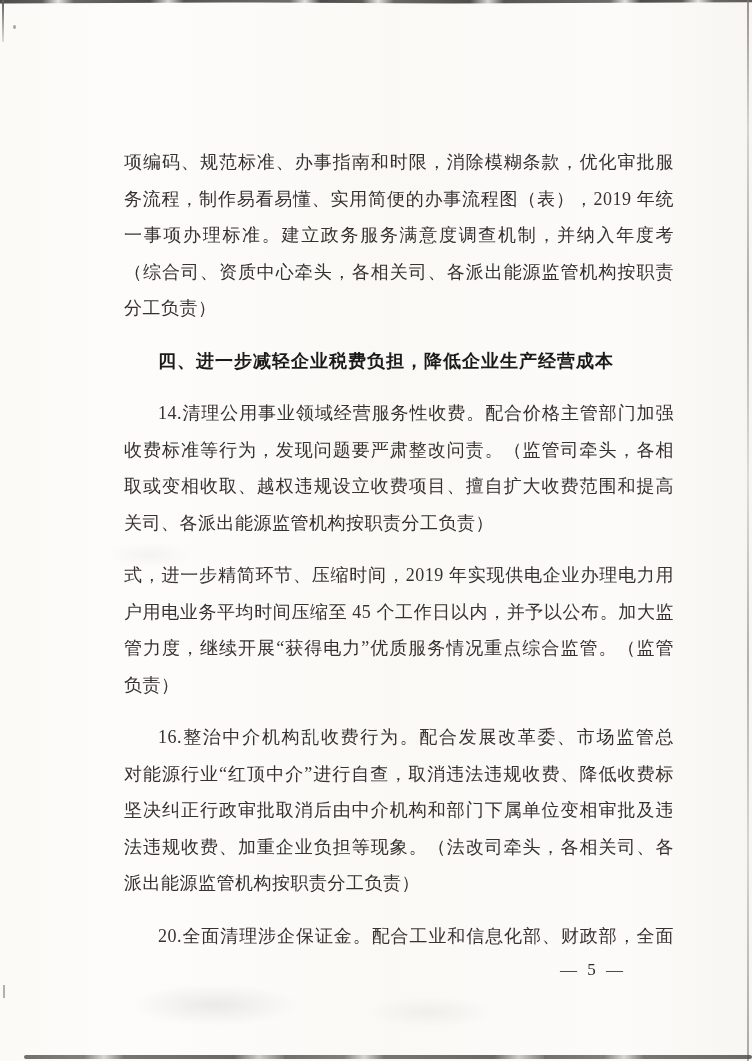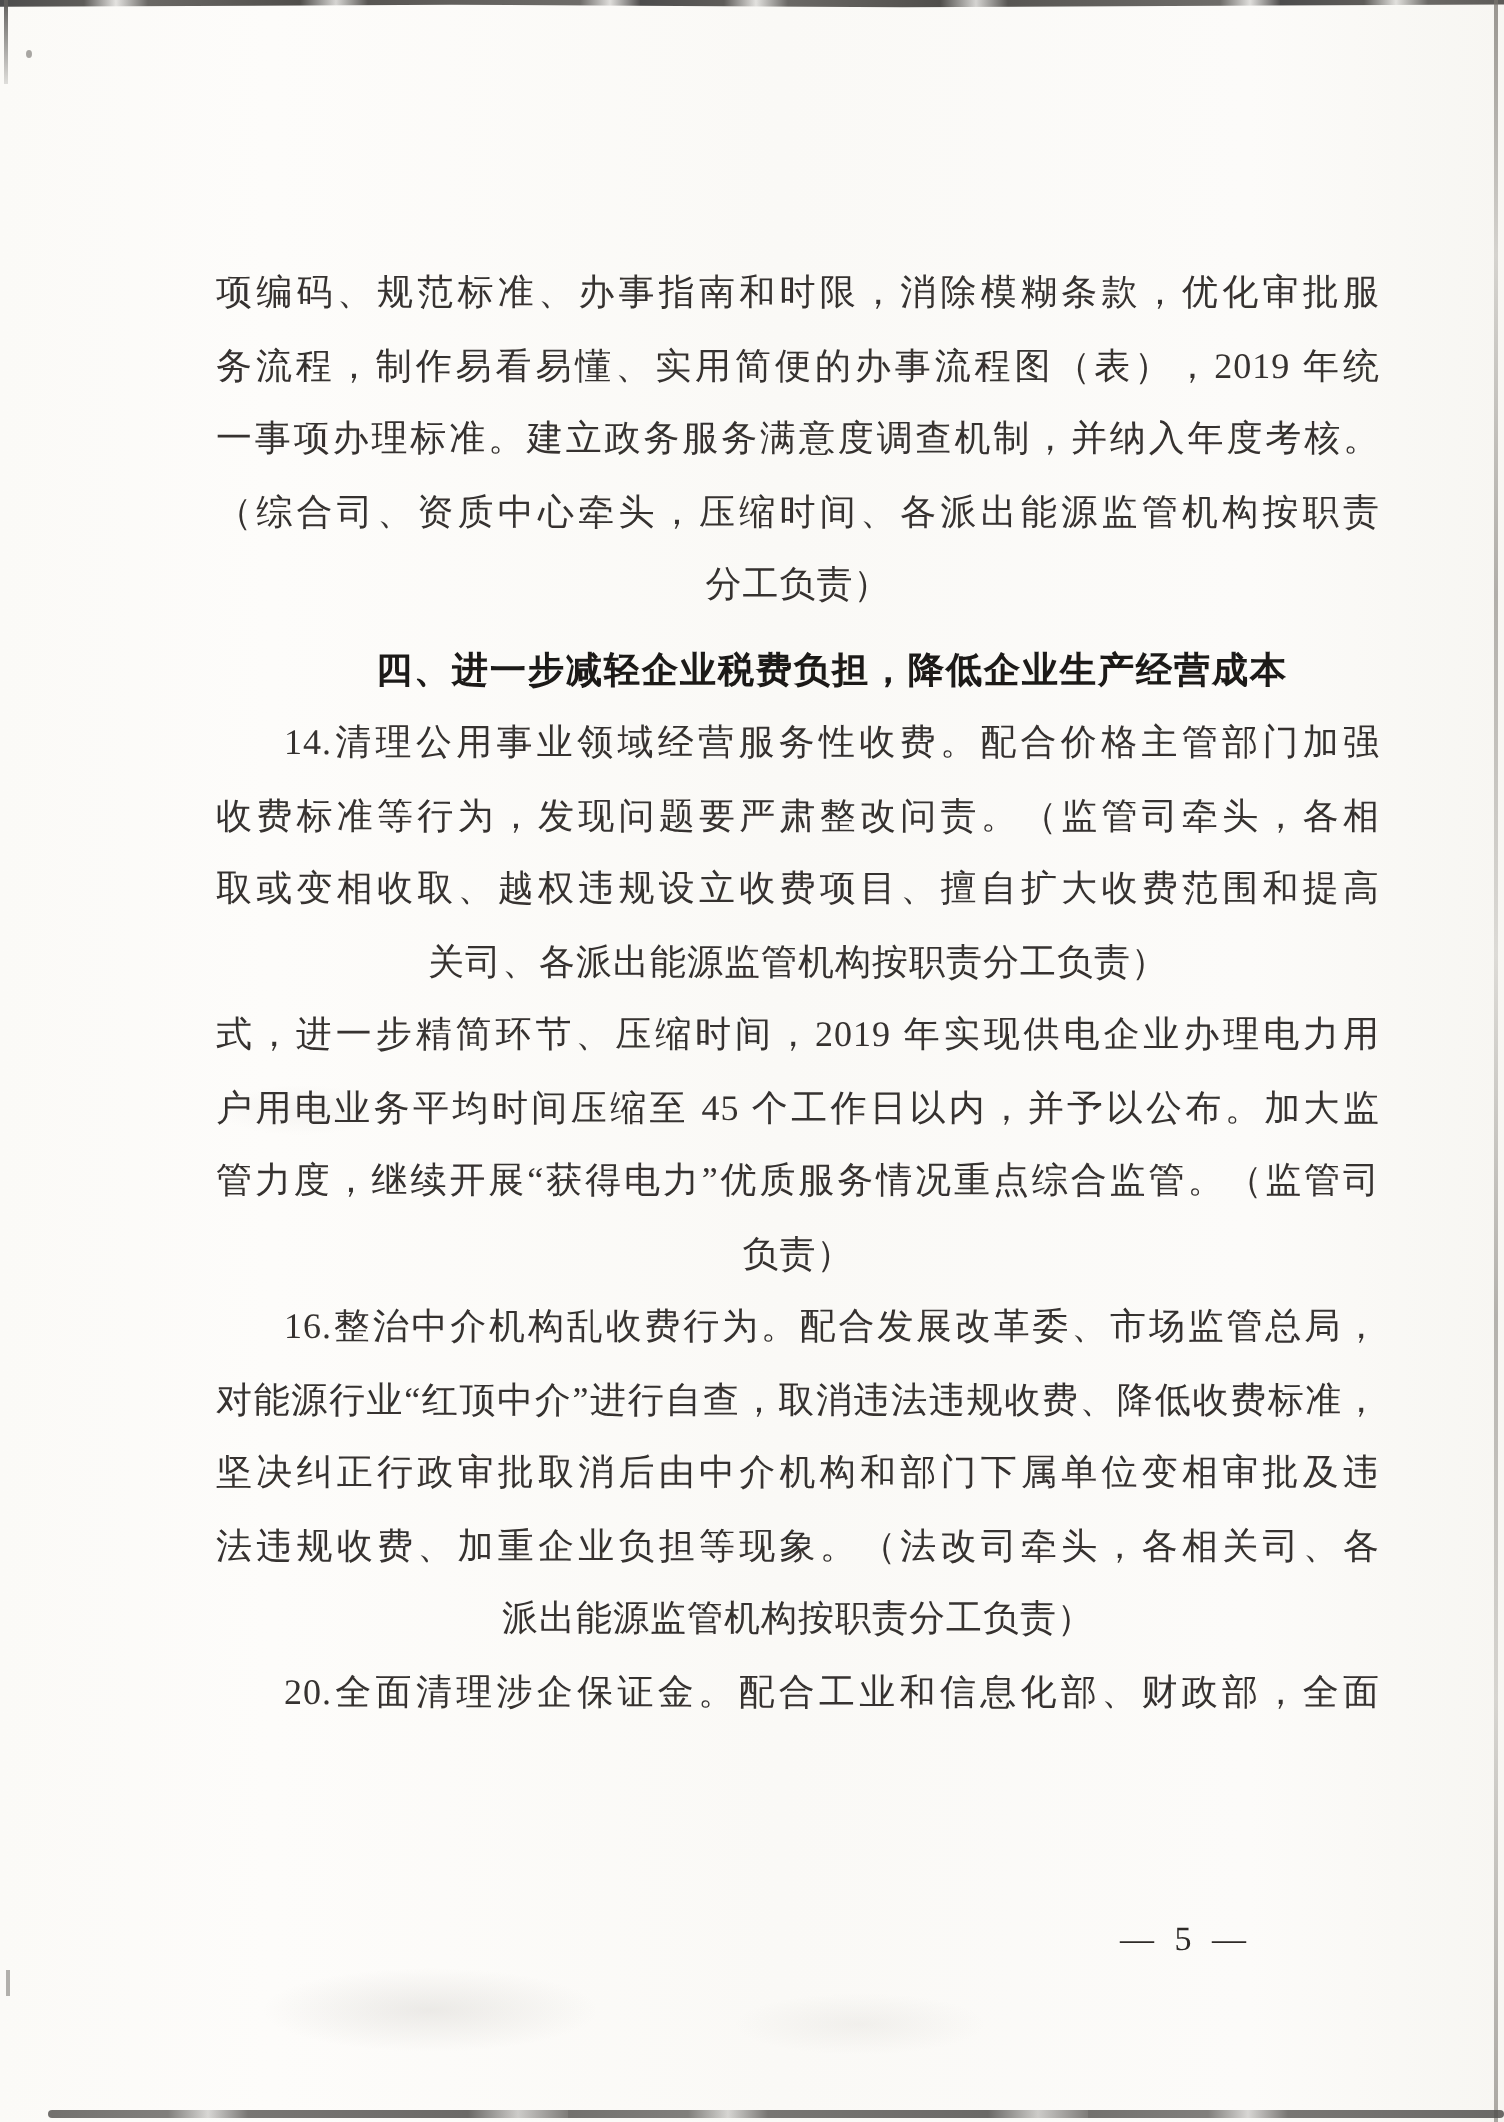--- a/index.html
+++ b/index.html
@@ -59,26 +59,26 @@
   
   .content {
     position: absolute;
     left: 108px;
     top: 128px;
     width: 582px;
     color: #363230;
     font-size: 18px;
     overflow: hidden;
   }
-  .block { margin: 0; }
+  .block { margin: 16px; }
   .line {
     line-height: 36.5px;
     height: 36.5px;
     overflow: hidden;
-    text-align: center;
+    text-align: left;
     letter-spacing: 0.5px;
   }
   .line.j {
     text-align: justify;
     text-align-last: justify;
   }
   .line.ind { text-indent: 34px; }
   .block.heading {
     margin-top: 6px;
     font-family: Liberation Serif, serif;
@@ -110,21 +110,21 @@
   <div class="artifact bottom-edge"></div>
   <div class="artifact left-tick-top"></div>
   <div class="artifact left-speck"></div>
   <div class="artifact left-tick-bottom"></div>
 
   <div class="content">
       <div class="block body">
         <div class="line j">项编码、规范标准、办事指南和时限，消除模糊条款，优化审批服</div>
         <div class="line j">务流程，制作易看易懂、实用简便的办事流程图（表），2019 年统</div>
         <div class="line j">一事项办理标准。建立政务服务满意度调查机制，并纳入年度考核。</div>
-        <div class="line j">（综合司、资质中心牵头，压缩时间、各派出能源监管机构按职责</div>
+        <div class="line j">（综合司、资质中心牵头，各相关司、各派出能源监管机构按职责</div>
         <div class="line">分工负责）</div>
       </div>
       <div class="block heading">
         <div class="line ind">四、进一步减轻企业税费负担，降低企业生产经营成本</div>
       </div>
       <div class="block body">
         <div class="line j ind">14.清理公用事业领域经营服务性收费。配合价格主管部门加强</div>
         <div class="line j">收费标准等行为，发现问题要严肃整改问责。（监管司牵头，各相</div>
         <div class="line j">取或变相收取、越权违规设立收费项目、擅自扩大收费范围和提高</div>
         <div class="line">关司、各派出能源监管机构按职责分工负责）</div>

